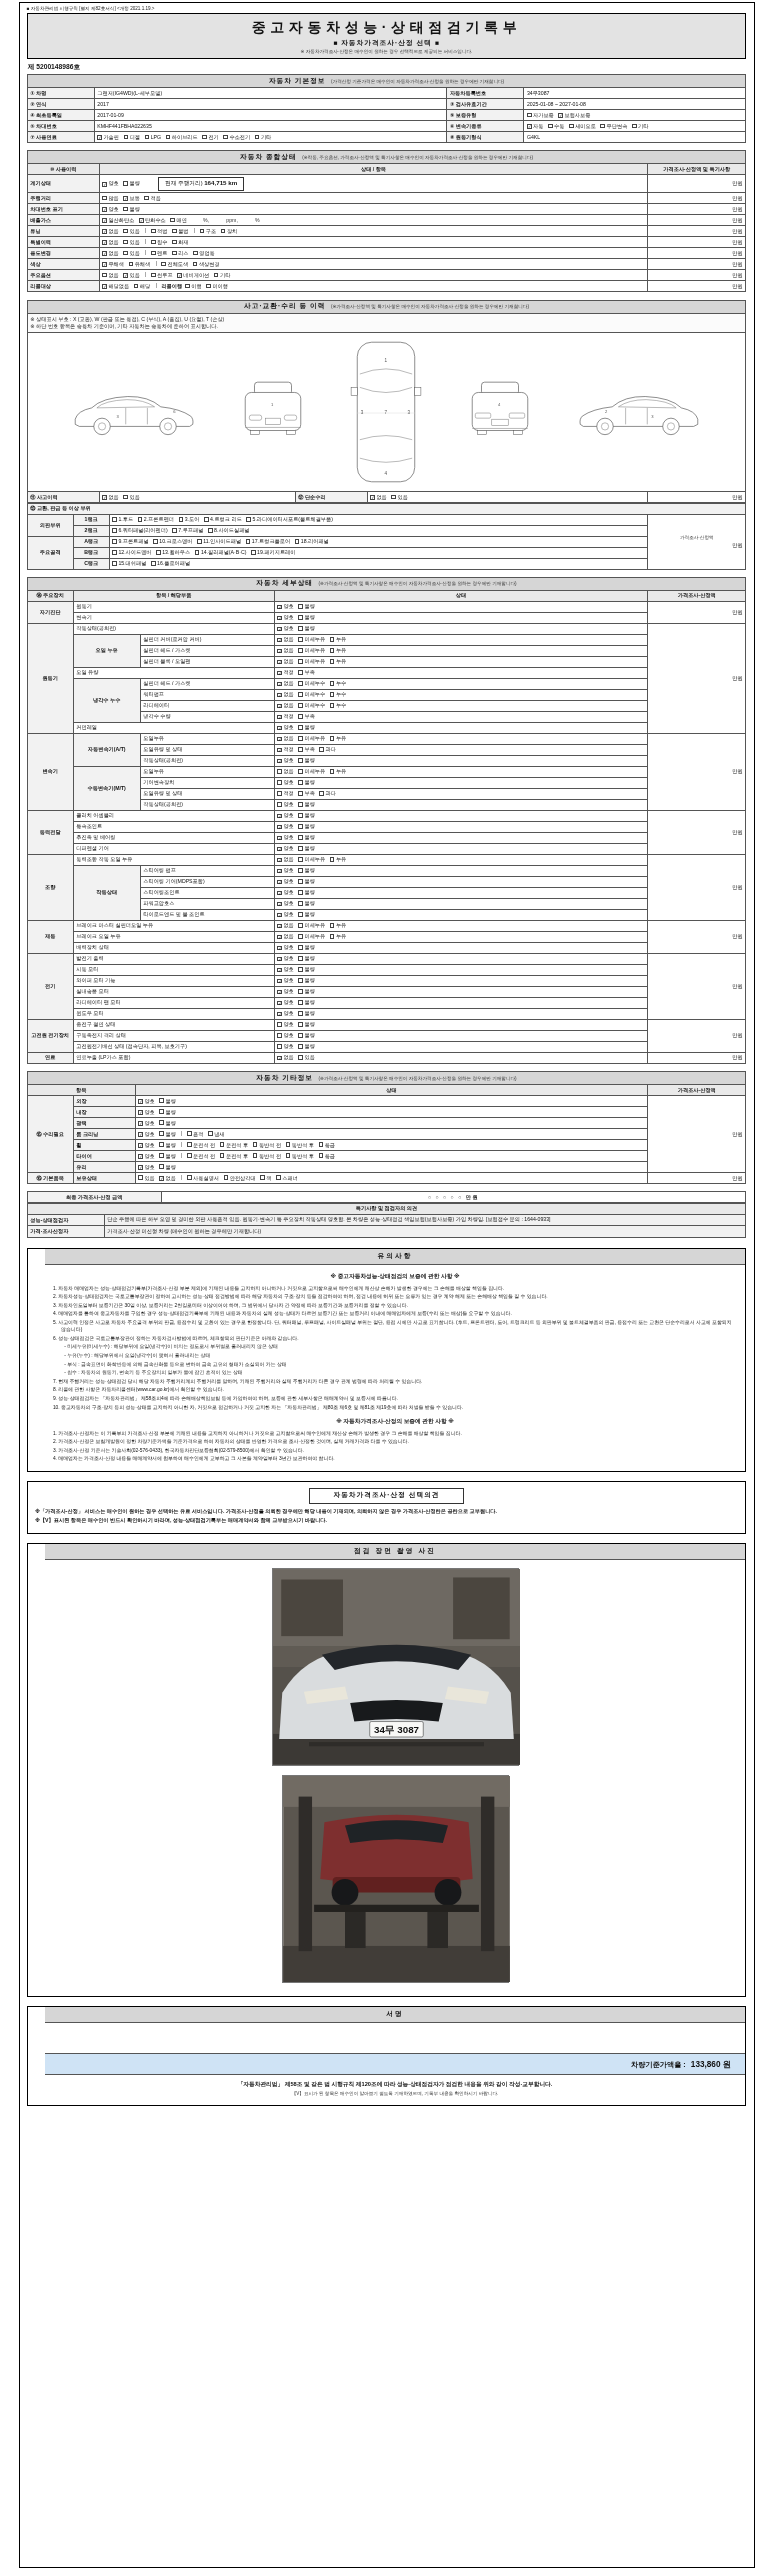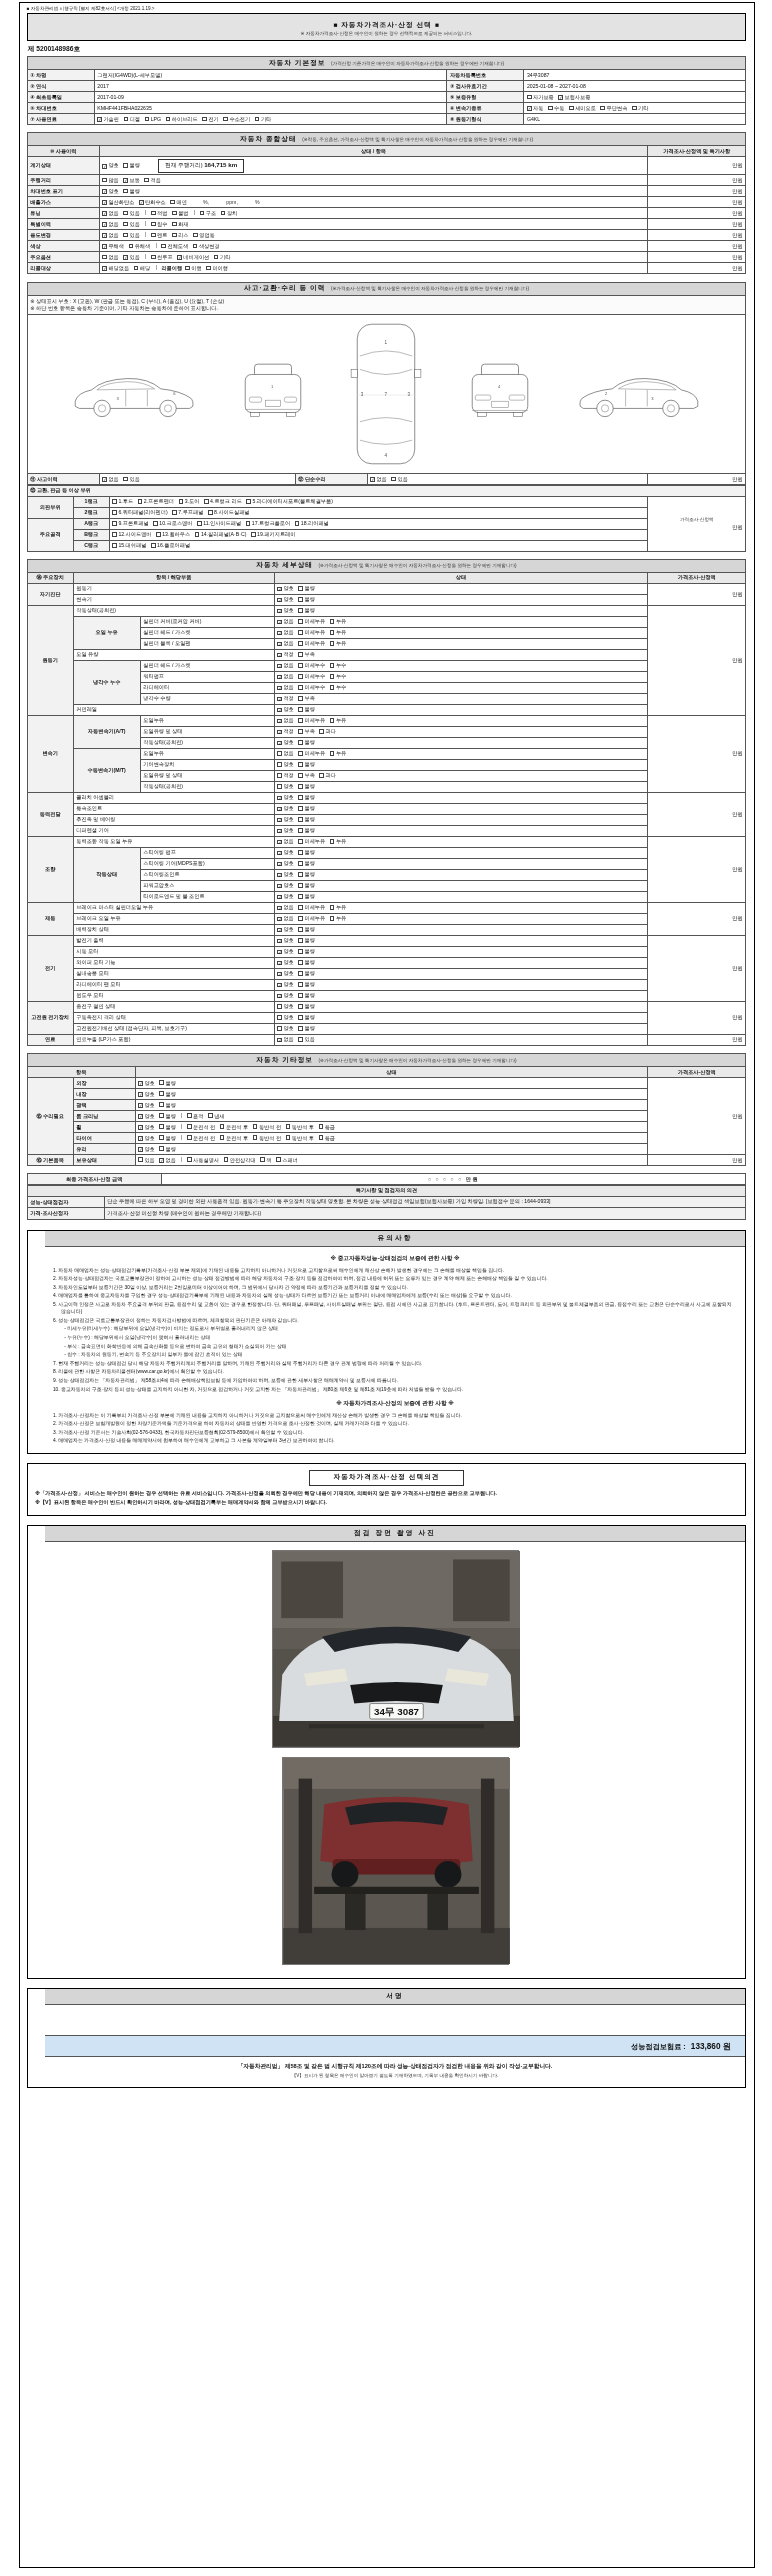--- a/index.html
+++ b/index.html
@@ -63,20 +63,21 @@
   .sign-foot div:last-child { font-size:4.6px; color:#333; }
 </style>
 </head>
 <body>
 
 <div class="sheet">
 
   <div class="topnote">■ 자동차관리법 시행규칙 [별지 제82호서식] &lt;개정 2021.1.19.&gt;</div>
 
   <div class="header-band">
+    <div class="doc-title">중고자동차성능·상태점검기록부</div>
     <div class="doc-subtitle">■ 자동차가격조사·산정 선택 ■</div>
     <div class="doc-subnote">※ 자동차가격조사·산정은 매수인이 원하는 경우 선택적으로 제공되는 서비스입니다.</div>
   </div>
   <div class="doc-no">제 5200148986호</div>
 
   <table class="tbl">
     <colgroup>
         <col style="width:67px">
         <col>
         <col style="width:77px">
@@ -739,21 +740,21 @@
         </svg>
       </div>
 
     </div>
   </div>
 
   <div class="block mt16">
     <div class="strip">서명</div>
     <div class="sign-space"></div>
     <div class="ins-band">
-      <span>성능점검보험료 :</span>
+      <span>차량기준가액을 :</span>
       <b>133,860 원</b>
     </div>
     <div class="sign-foot">
       <div>「자동차관리법」 제58조 및 같은 법 시행규칙 제120조에 따라 성능·상태점검자가 점검한 내용을 위와 같이 작성·교부합니다.</div>
       <div>【V】표시가 된 항목은 매수인이 알아보기 쉽도록 기재하였으며, 기록부 내용을 확인하시기 바랍니다.</div>
     </div>
   </div>
 
 </div>
 

